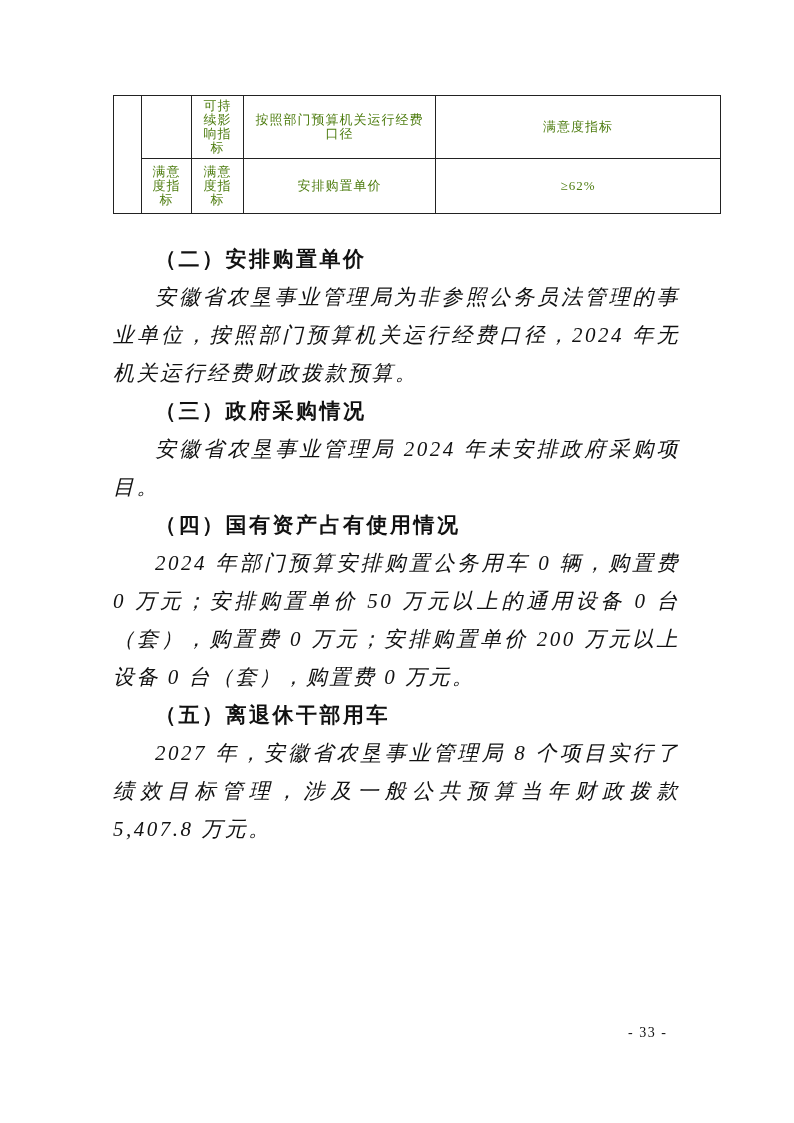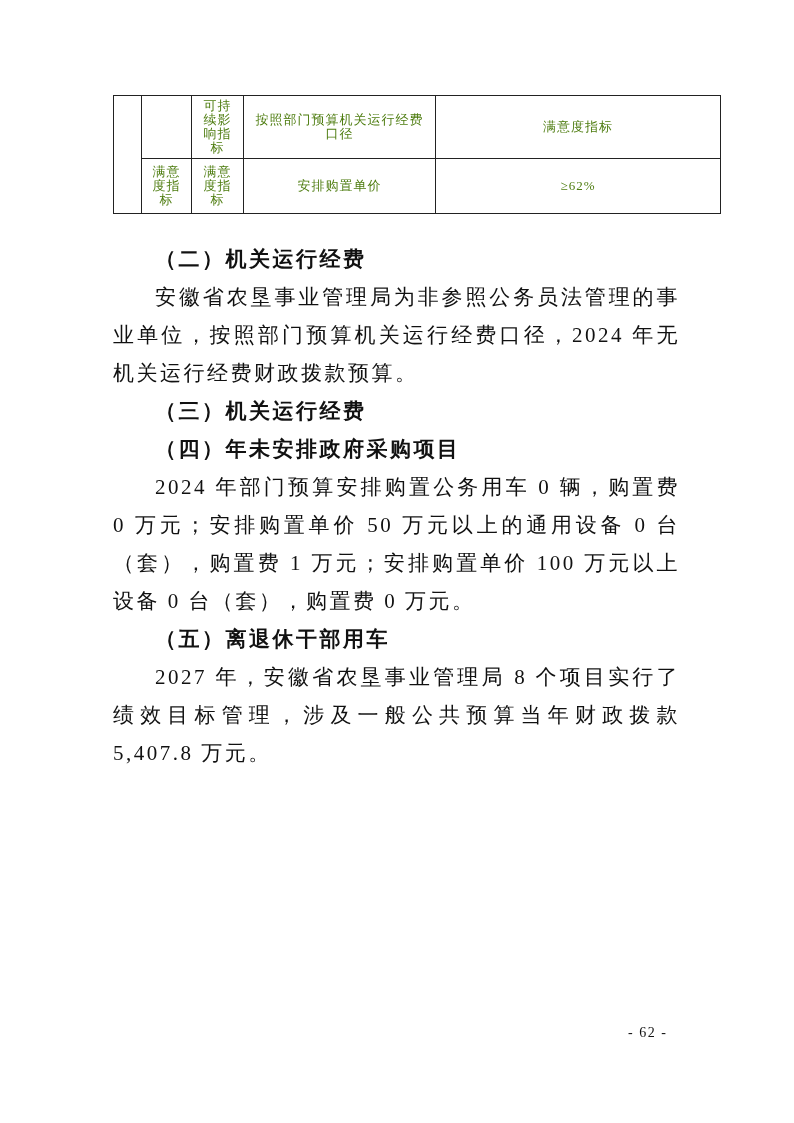--- a/index.html
+++ b/index.html
@@ -57,20 +57,21 @@
     font-family: "Liberation Sans", sans-serif;
     font-weight: 700;
     text-indent: 42px;
     margin: 0;
     font-size: 21px;
     line-height: 38px;
   }
   .para {
     margin: 0;
     text-indent: 42px;
+    font-style: italic;
   }
 
   
   .page-number {
     position: absolute;
     left: 628px;
     top: 1025px;
     font-size: 14px;
     letter-spacing: 1.5px;
     color: #111111;
@@ -102,35 +103,36 @@
         <td>满意度指标</td>
         <td>安排购置单价</td>
         <td>≥62%</td>
       </tr>
     </tbody>
   </table>
 
   <div class="content">
 
     <div class="section">
-      <h3 class="section-heading">（二）机关运行经费</h3>
+      <h3 class="section-heading">（二）安排购置单价</h3>
       <p class="para">安徽省农垦事业管理局为非参照公务员法管理的事业单位，按照部门预算机关运行经费口径，2024 年无机关运行经费财政拨款预算。</p>
     </div>
 
     <div class="section">
-      <h3 class="section-heading">（三）机关运行经费</h3>
+      <h3 class="section-heading">（三）政府采购情况</h3>
+      <p class="para">安徽省农垦事业管理局 2024 年未安排政府采购项目。</p>
     </div>
 
     <div class="section">
-      <h3 class="section-heading">（四）年未安排政府采购项目</h3>
-      <p class="para">2024 年部门预算安排购置公务用车 0 辆，购置费 0 万元；安排购置单价 50 万元以上的通用设备 0 台（套），购置费 1 万元；安排购置单价 100 万元以上设备 0 台（套），购置费 0 万元。</p>
+      <h3 class="section-heading">（四）国有资产占有使用情况</h3>
+      <p class="para">2024 年部门预算安排购置公务用车 0 辆，购置费 0 万元；安排购置单价 50 万元以上的通用设备 0 台（套），购置费 0 万元；安排购置单价 200 万元以上设备 0 台（套），购置费 0 万元。</p>
     </div>
 
     <div class="section">
       <h3 class="section-heading">（五）离退休干部用车</h3>
       <p class="para">2027 年，安徽省农垦事业管理局 8 个项目实行了绩效目标管理，涉及一般公共预算当年财政拨款 5,407.8 万元。</p>
     </div>
 
   </div>
 
-  <div class="page-number">- 62 -</div>
+  <div class="page-number">- 33 -</div>
 
 </div>
 
 </body></html>

